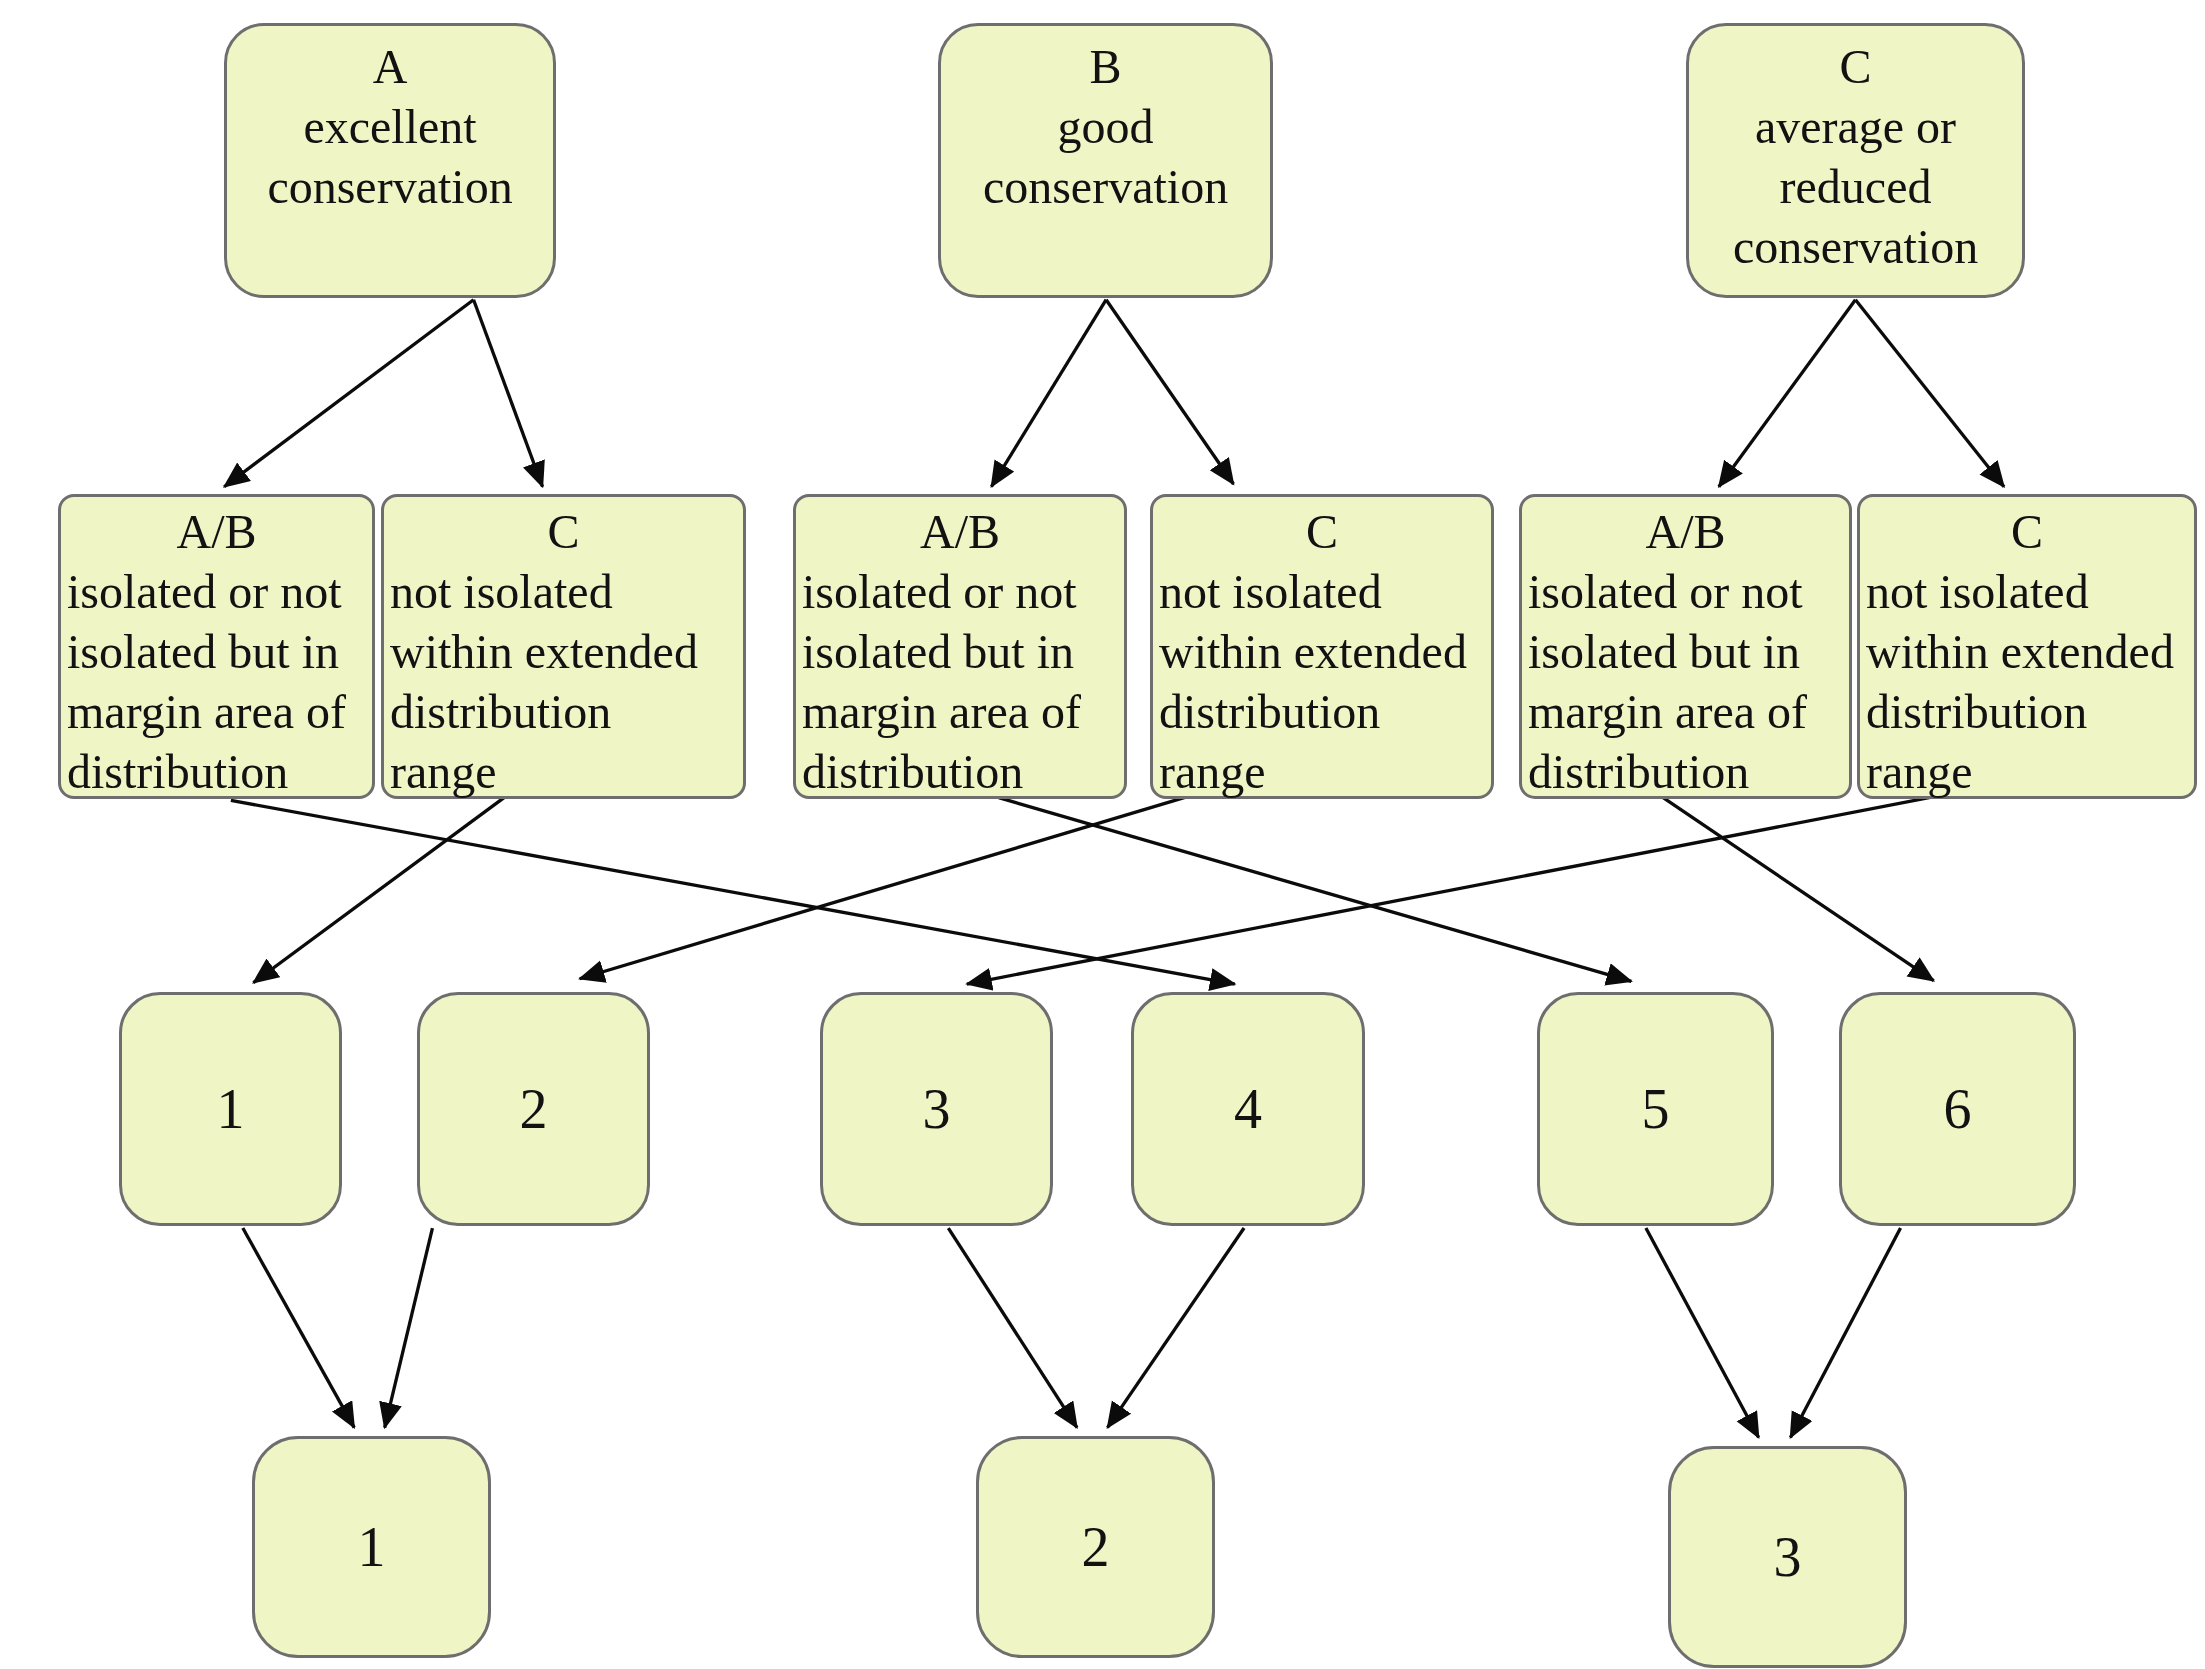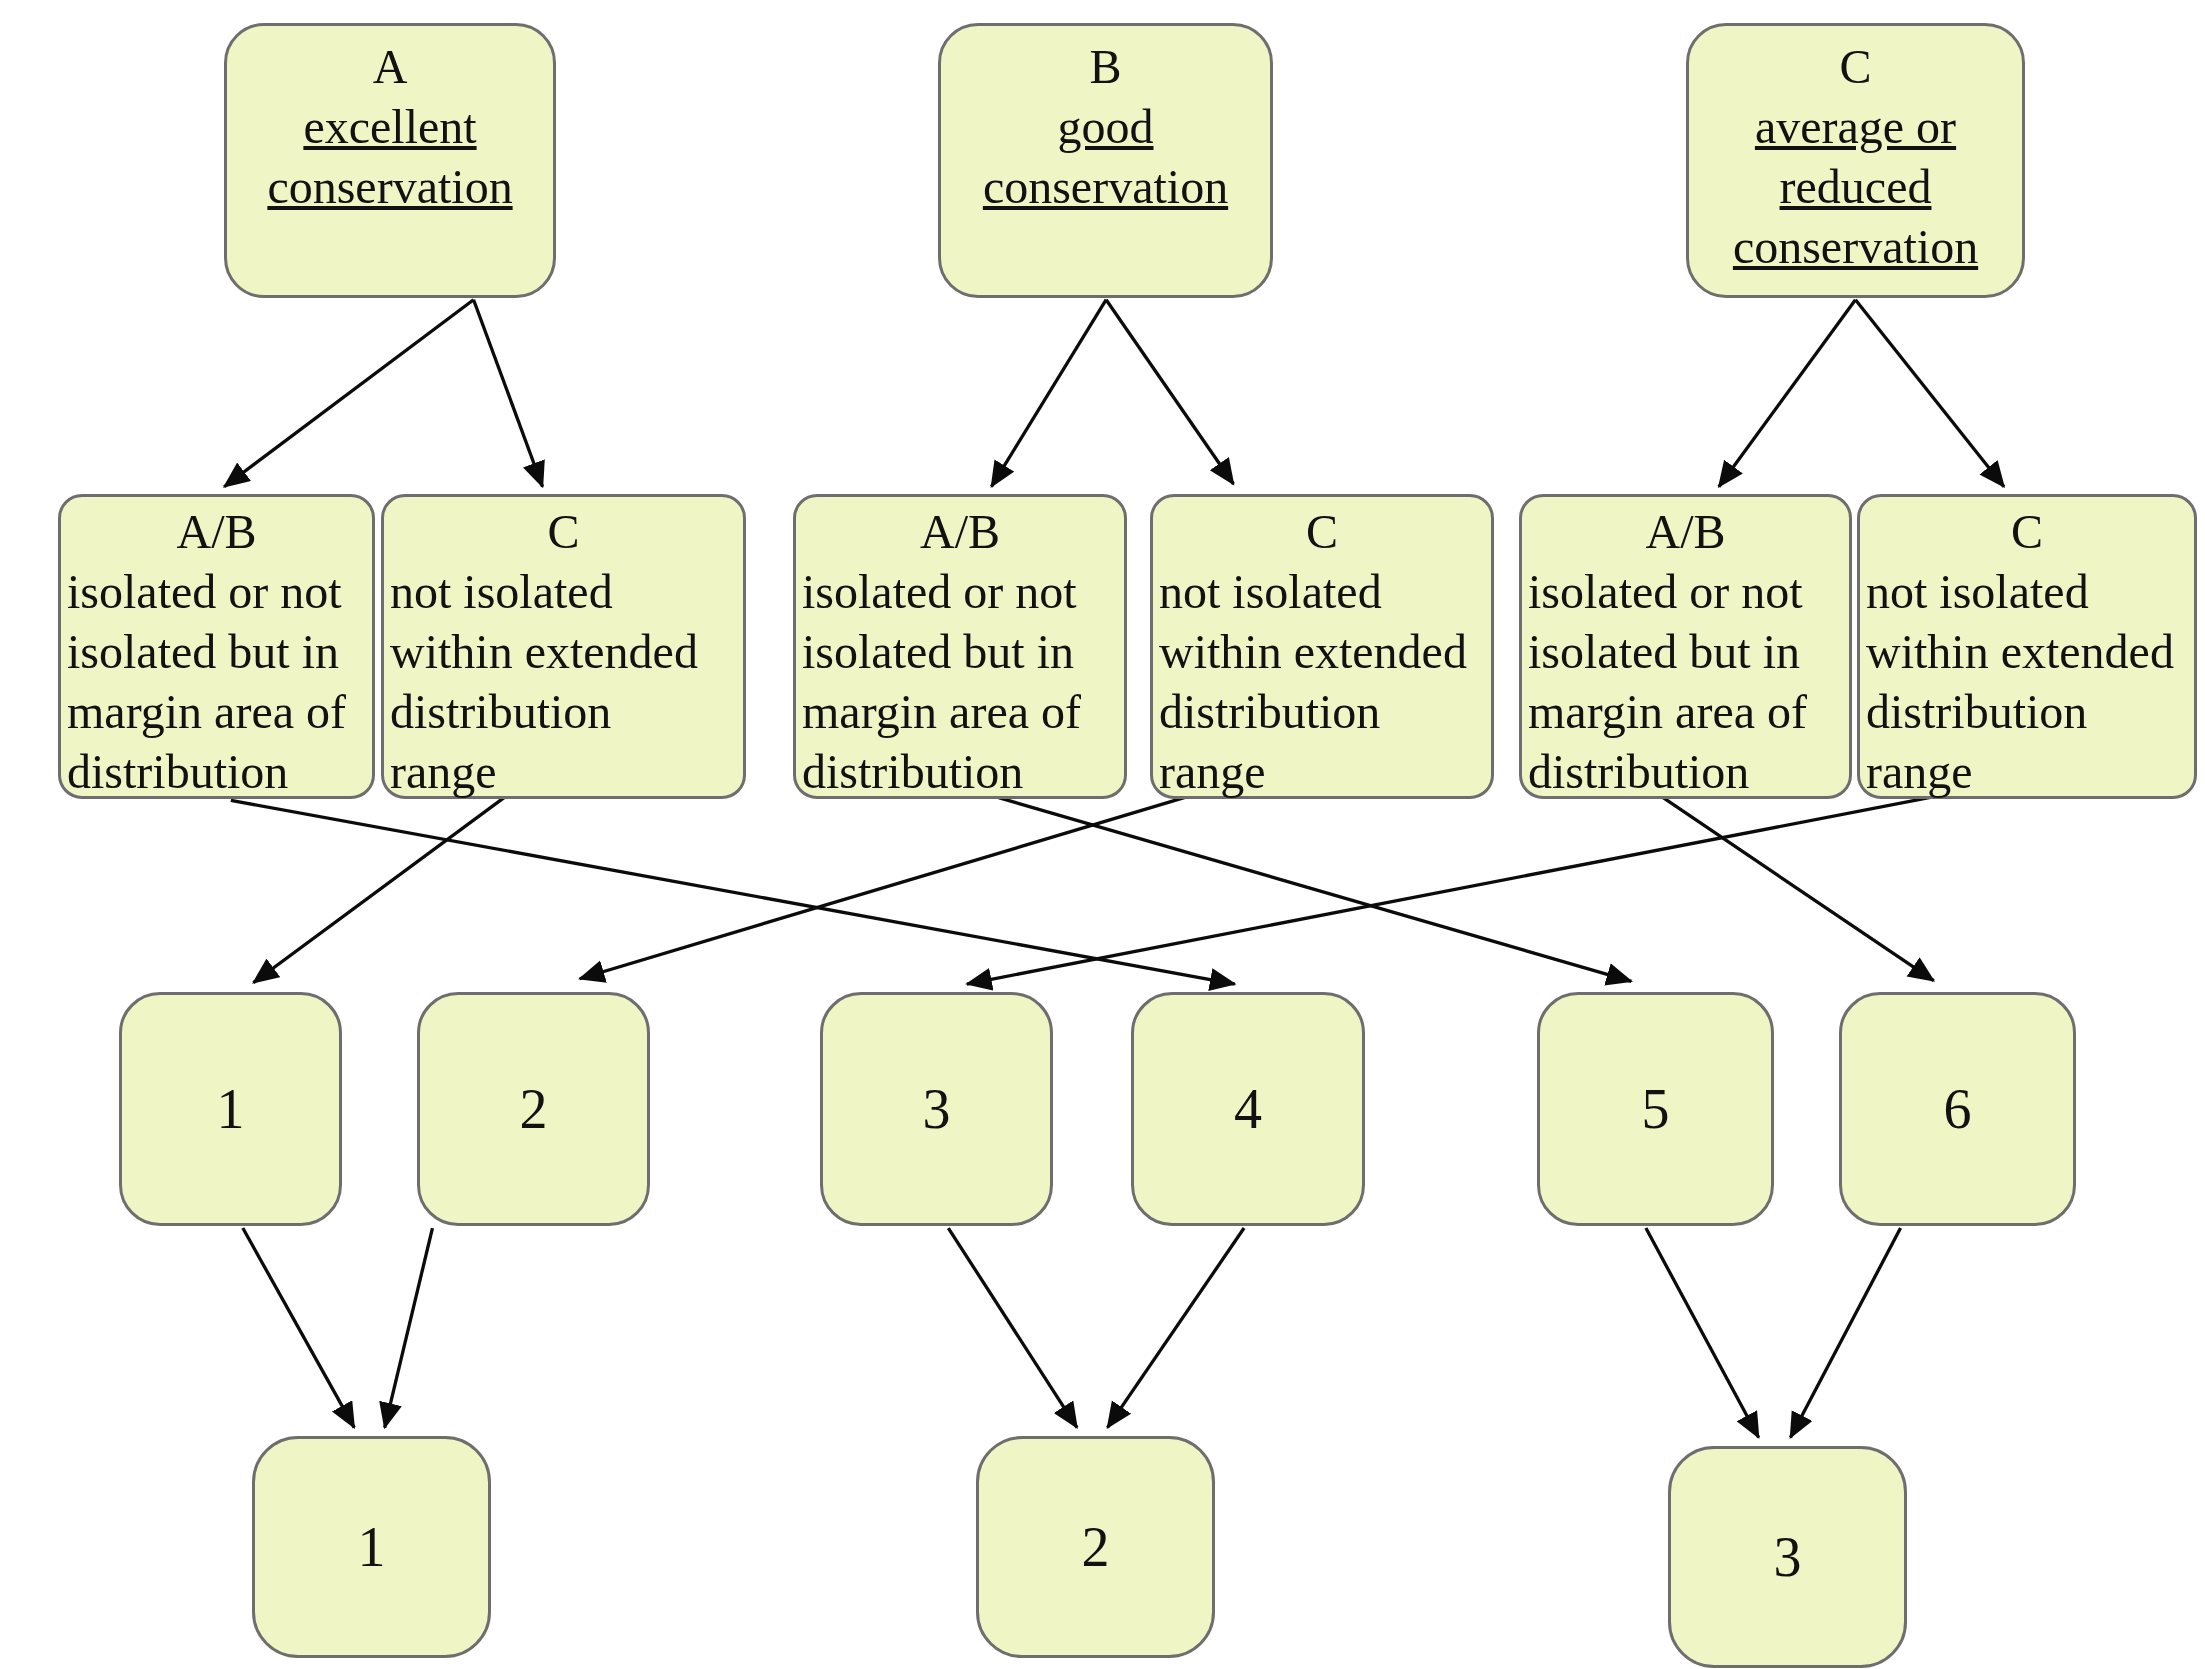--- a/index.html
+++ b/index.html
@@ -19,35 +19,35 @@
   }
   svg.arrows line {
     stroke: var(--arrow, #0b0b0b);
     stroke-width: 5;
   }
   .box {
     position: absolute;
     box-sizing: border-box;
     background: var(--box-fill, #eff5c4);
     border: 3.3px solid var(--box-border, #6e6e6e);
-    border-radius: 24px;
+    border-radius: 16px;
   }
   .box .code {
     text-align: center;
     font-size: 48px;
     line-height: 60px;
     white-space: pre-line;
   }
   .box .body {
     font-size: 48px;
     line-height: 60px;
     white-space: pre-line;
   }
   .top-box { padding-top: 10.6px; border-radius: 40px; }
-  .top-box .body { text-align: center; text-decoration: underline; }
+  .top-box .body { text-align: center; }
   .iso-box { padding-top: 5.3px; }
   .iso-box .body { text-align: left; padding: 0 6px; }
   .num-box {
     display: flex;
     align-items: center;
     justify-content: center;
     border-radius: 41px;
   }
   .num-box .digit {
     font-size: 56px;

